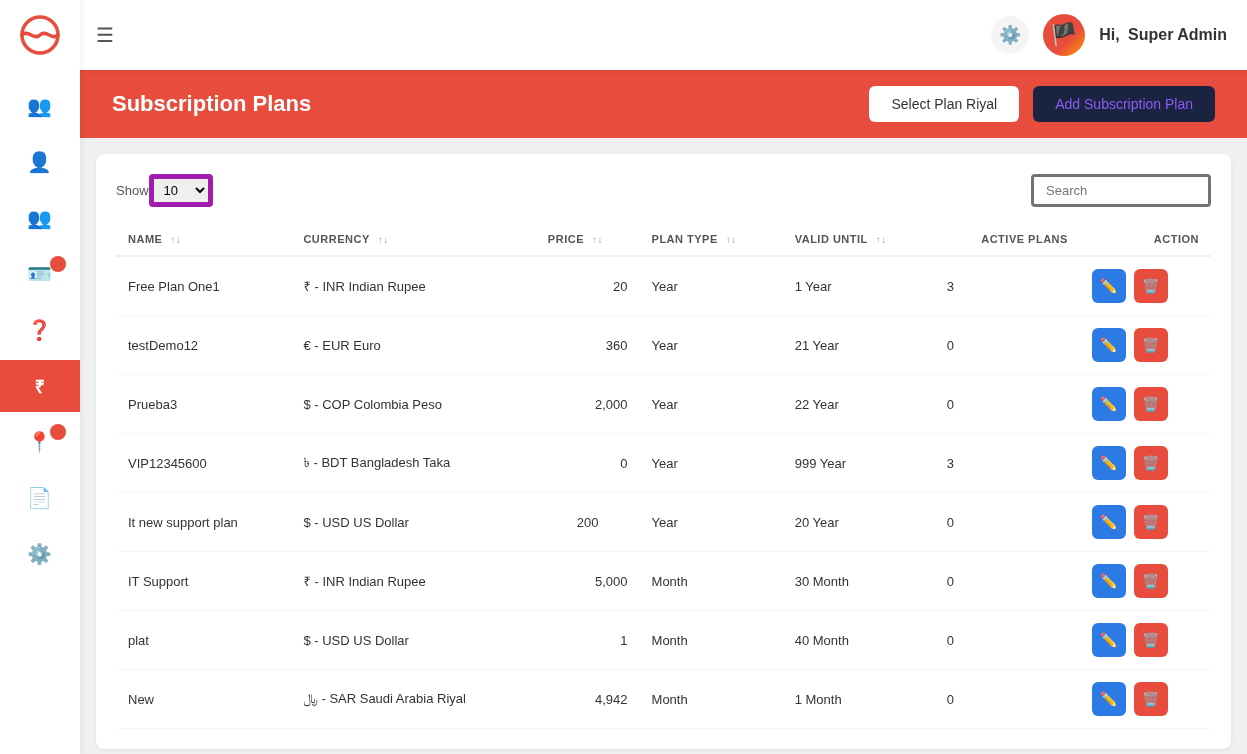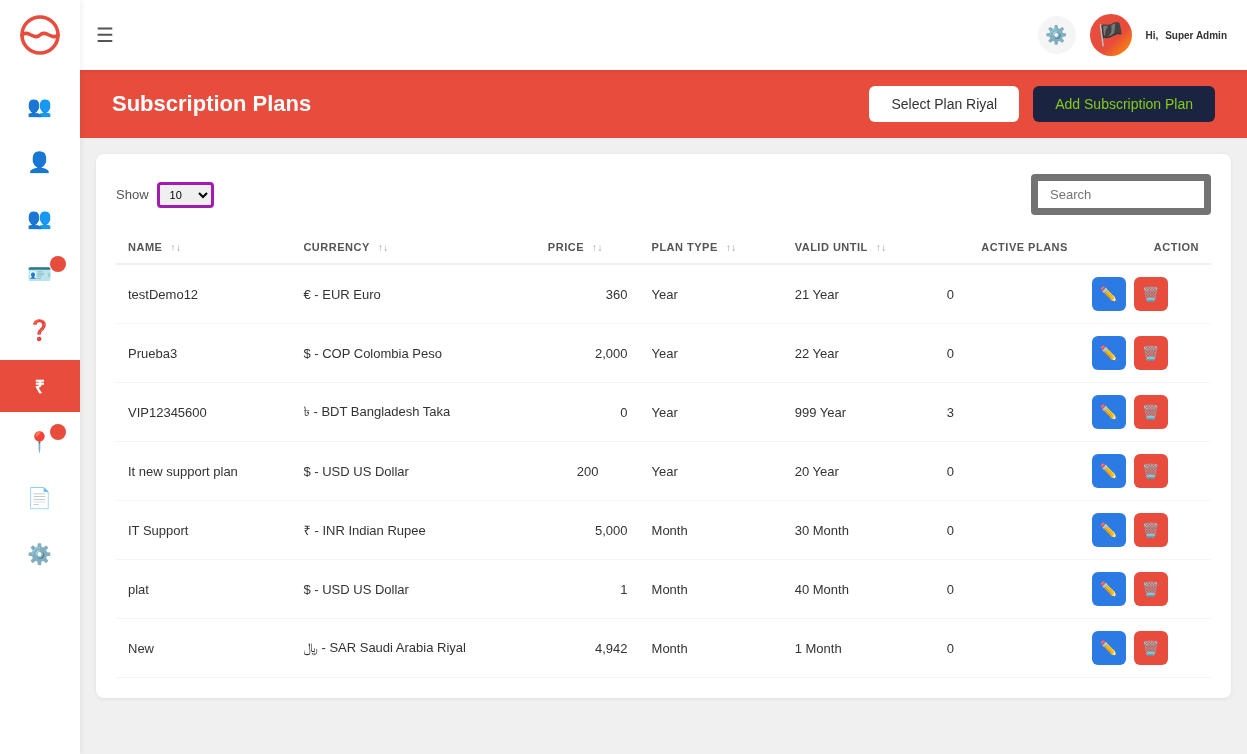--- a/index.html
+++ b/index.html
@@ -100,21 +100,21 @@
       background: linear-gradient(135deg, #e74c3c 60%, #ff9900 100%);
       display: flex; align-items: center; justify-content: center;
       font-size: 16px; color: #fff; font-weight: bold; cursor: pointer;
       overflow: hidden;
     }
     .avatar-flag {
       width: 100%; height: 100%;
       display: flex; align-items: center; justify-content: center;
       font-size: 22px;
     }
-    .greeting { font-size: 10px; color: #333; }
+    .greeting { font-size: 16px; color: #333; }
     .greeting span { font-weight: 600; }
 
     
     .content {
       flex: 1;
       overflow-y: auto;
       background: #f0f0f0;
     }
 
     
@@ -136,21 +136,21 @@
       color: #333;
       border: none;
       padding: 10px 22px;
       border-radius: 6px;
       font-size: 14px;
       cursor: pointer;
       font-weight: 500;
     }
     .btn-add-plan {
       background: #1a2340;
-      color: #84cc16;
+      color: #8b5cf6;
       border: none;
       padding: 10px 22px;
       border-radius: 6px;
       font-size: 14px;
       cursor: pointer;
       font-weight: 500;
     }
 
     
     .table-container {
@@ -159,30 +159,30 @@
       border-radius: 8px;
       padding: 20px;
       box-shadow: 0 1px 4px rgba(0,0,0,0.07);
     }
     .table-toolbar {
       display: flex;
       align-items: center;
       justify-content: space-between;
       margin-bottom: 16px;
     }
-    .show-label { font-size: 13px; color: #555; display: flex; align-items: center; gap: 8px; }
+    .show-label { font-size: 13px; color: #555; display: flex; align-items: center; }
     .show-select {
-      border: 3px solid #a21caf;
+      border: 5px solid #a21caf;
       border-radius: 4px;
       padding: 3px 6px;
-      font-size: 11px;
+      font-size: 13px;
       cursor: pointer;
     }
     .search-input {
-      border: 7px solid #737373;
+      border: 3px solid #737373;
       border-radius: 4px;
       padding: 6px 12px;
       font-size: 13px;
       width: 180px;
       color: #999;
       outline: none;
     }
     table {
       width: 100%;
       border-collapse: collapse;
@@ -339,20 +339,34 @@
             </th>
             <th>
               <span>ACTIVE PLANS</span>
             </th>
             <th>
               <span>ACTION</span>
             </th>
           </tr>
         </thead>
         <tbody id="table-body">
+        <tr>
+    <td>Free Plan One1</td>
+    <td>₹ - INR Indian Rupee</td>
+    <td style="text-align:right;">20</td>
+    <td>Year</td>
+    <td>1 Year</td>
+    <td>3</td>
+    <td>
+      <div class="action-btns">
+        <button class="btn-edit" title="Edit">✏️</button>
+        <button class="btn-delete" title="Delete">🗑️</button>
+      </div>
+    </td>
+  </tr>
             <tr>
     <td>testDemo12</td>
     <td>€ - EUR Euro</td>
     <td style="text-align:right;">360</td>
     <td>Year</td>
     <td>21 Year</td>
     <td>0</td>
     <td>
       <div class="action-btns">
         <button class="btn-edit" title="Edit">✏️</button>

